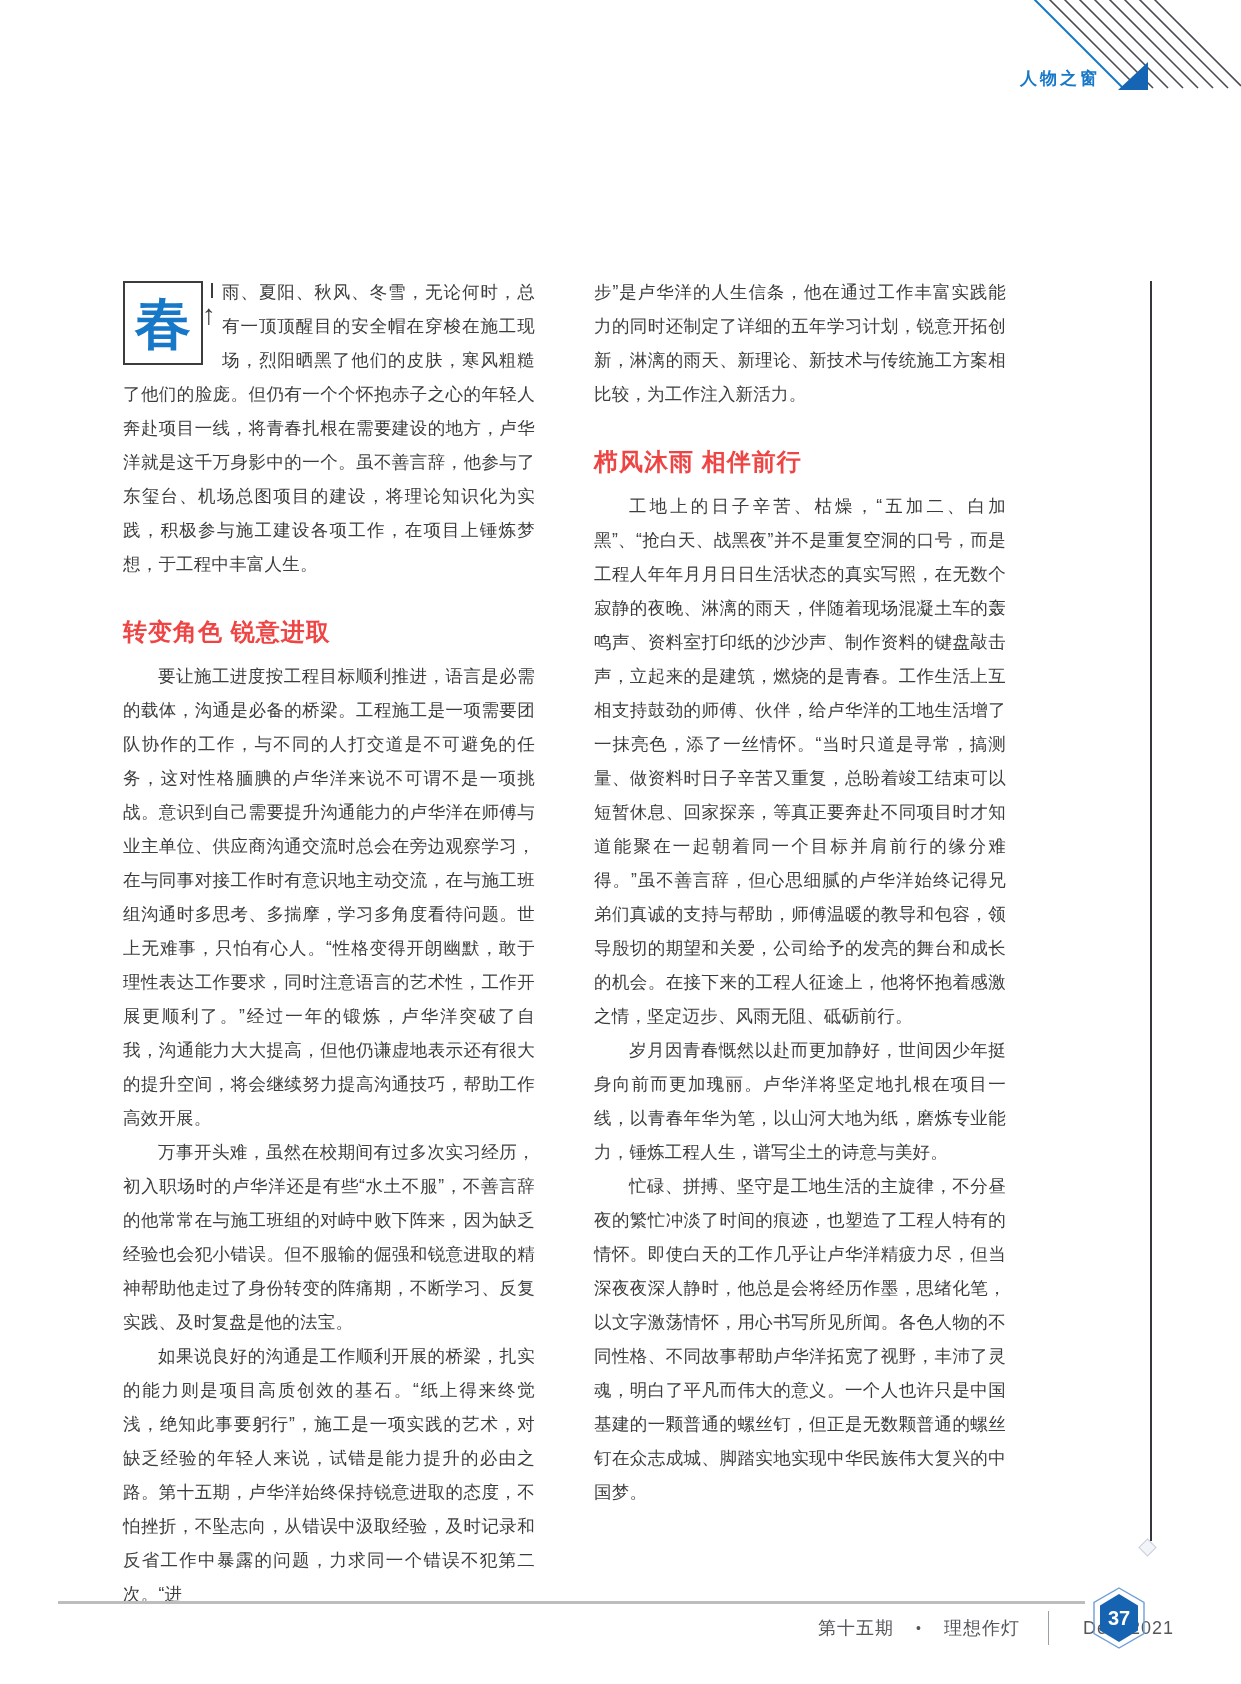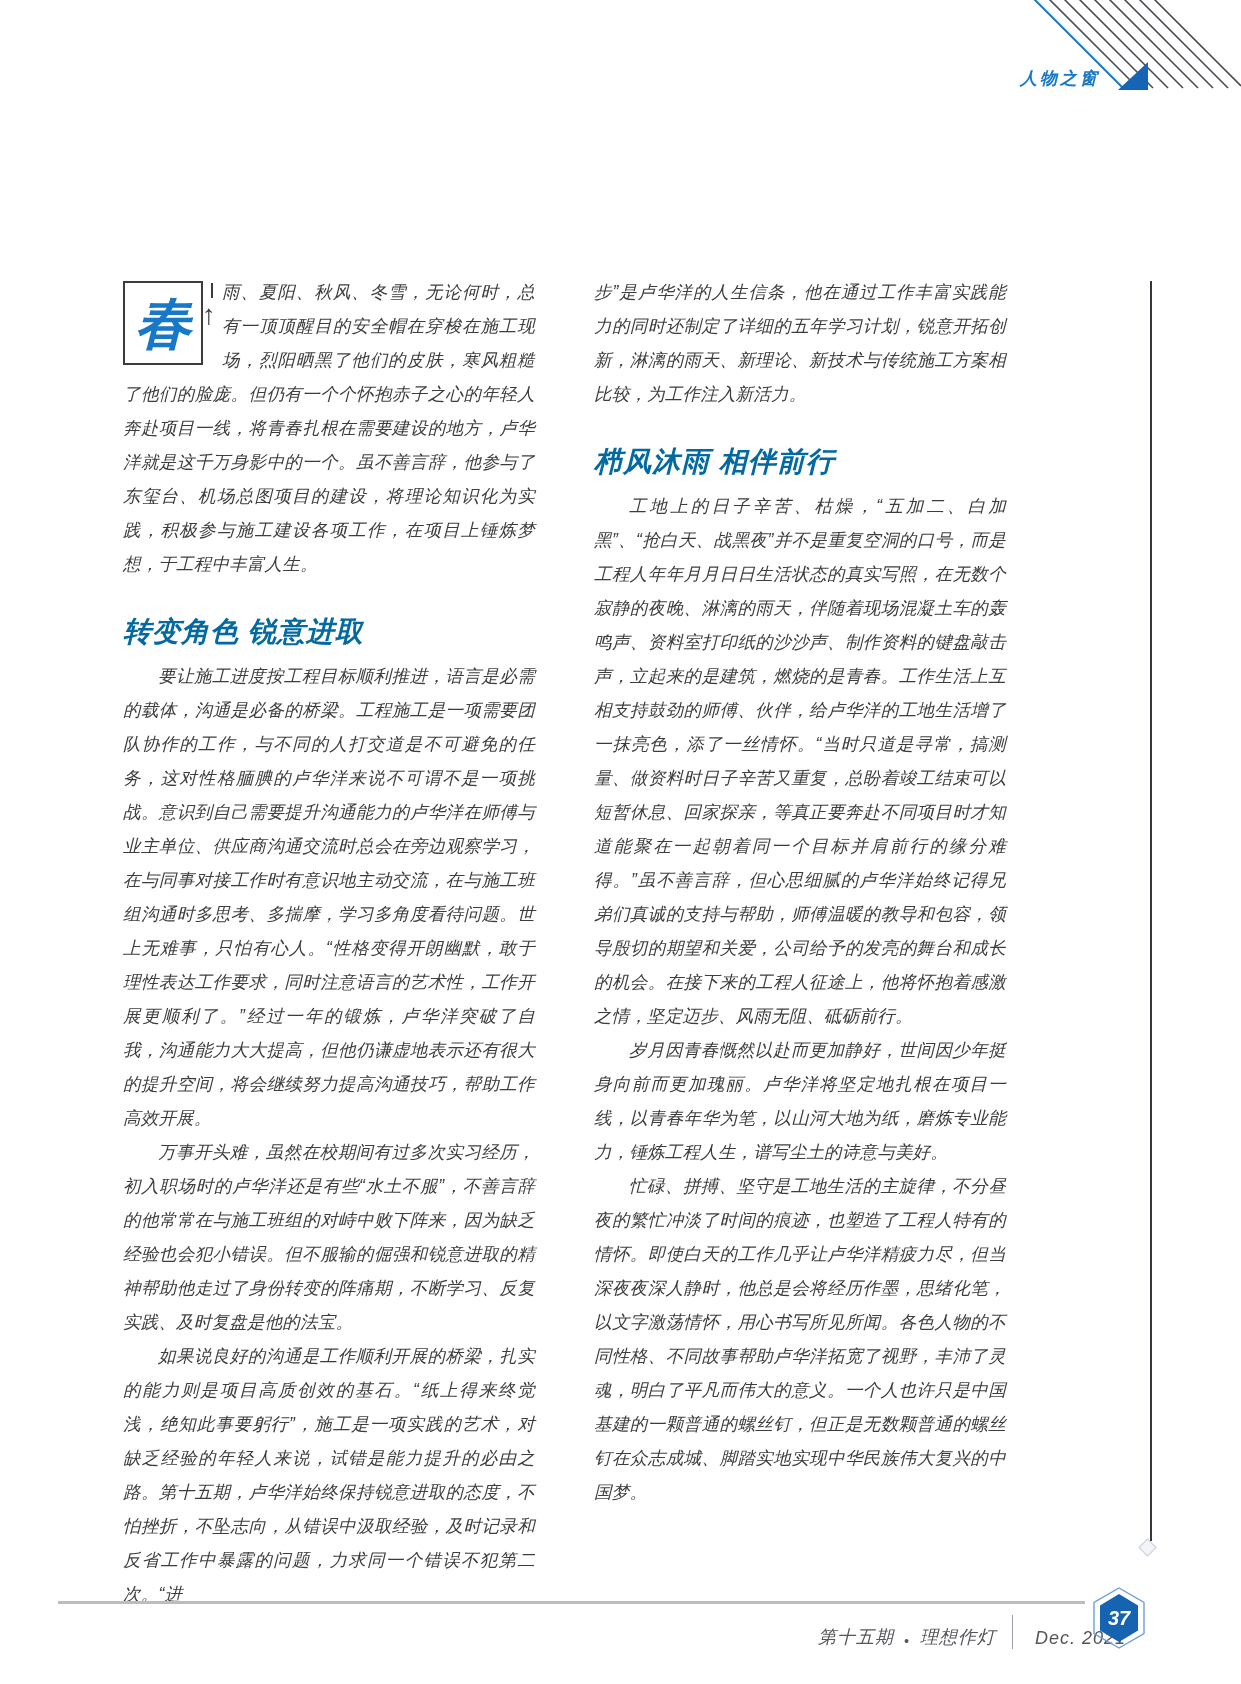--- a/index.html
+++ b/index.html
@@ -1,21 +1,20 @@
 <!DOCTYPE html>
 <html><head>
 <meta charset="utf-8">
 <style>
   html,body { margin:0; padding:0; background:#ffffff; }
   .page {
     position:relative; width:1241px; height:1684px; background:#ffffff;
     overflow:hidden;
     font-family:"Liberation Sans","DejaVu Sans",sans-serif;
     color:#3d3d3d;
-    font-style:italic;
   }
 
   
   .corner-svg { position:absolute; top:0; right:0; width:230px; height:100px; }
   .section-label {
     position:absolute; top:67px; right:141px;
     font-size:17px; font-weight:700; color:#1878c8; letter-spacing:3px;
     white-space:nowrap;
   }
 
@@ -23,22 +22,22 @@
   .col {
     position:absolute; top:275px; width:412px;
     font-size:17.5px; line-height:34px; letter-spacing:0.2px;
     text-align:justify;
   }
   .col-left  { left:123px; }
   .col-right { left:594px; }
   .col p { margin:0; }
   .col p.indent { text-indent:2em; }
   .col h3 {
-    margin:36px 0 12px 0; font-size:28px; line-height:30px;
-    font-weight:700; color:#0369a1; letter-spacing:1px;
+    margin:36px 0 12px 0; font-size:24px; line-height:30px;
+    font-weight:700; color:#ef4444; letter-spacing:1px;
     text-align:left;
   }
 
   
   .dropfloat { float:left; width:99px; height:96px; }
   .dropcap {
     display:block; width:76px; height:80px; margin-top:6px;
     border:2px solid #3c3c3c; box-sizing:content-box;
     color:#1878c8; font-size:56px; line-height:82px; text-align:center;
     font-weight:600;
@@ -63,22 +62,22 @@
     border:1px solid #c9cfdd; background:#f2f4f8;
   }
 
   
   .footer-rule {
     position:absolute; left:58px; top:1601px; width:1027px; height:3px;
     background:#bdbdbd;
   }
   .footer-meta {
     position:absolute; left:818px; top:1607px; height:42px;
-    display:flex; align-items:flex-end;
-    font-size:18px; color:#55565a; letter-spacing:1px; white-space:nowrap;
+    display:flex; align-items:center;
+    font-size:18px; color:#55565a; letter-spacing:1px; white-space:nowrap;gap:12px;
   }
   .footer-meta .bullet { margin:0 10px; font-size:14px; }
   .footer-meta .f-divider {
     width:1px; height:34px; background:#9aa0a6; margin:0 22px 0 16px;
   }
   .badge-svg { position:absolute; left:1092px; top:1587px; width:54px; height:62px; }
 </style>
 </head>
 <body>
 

